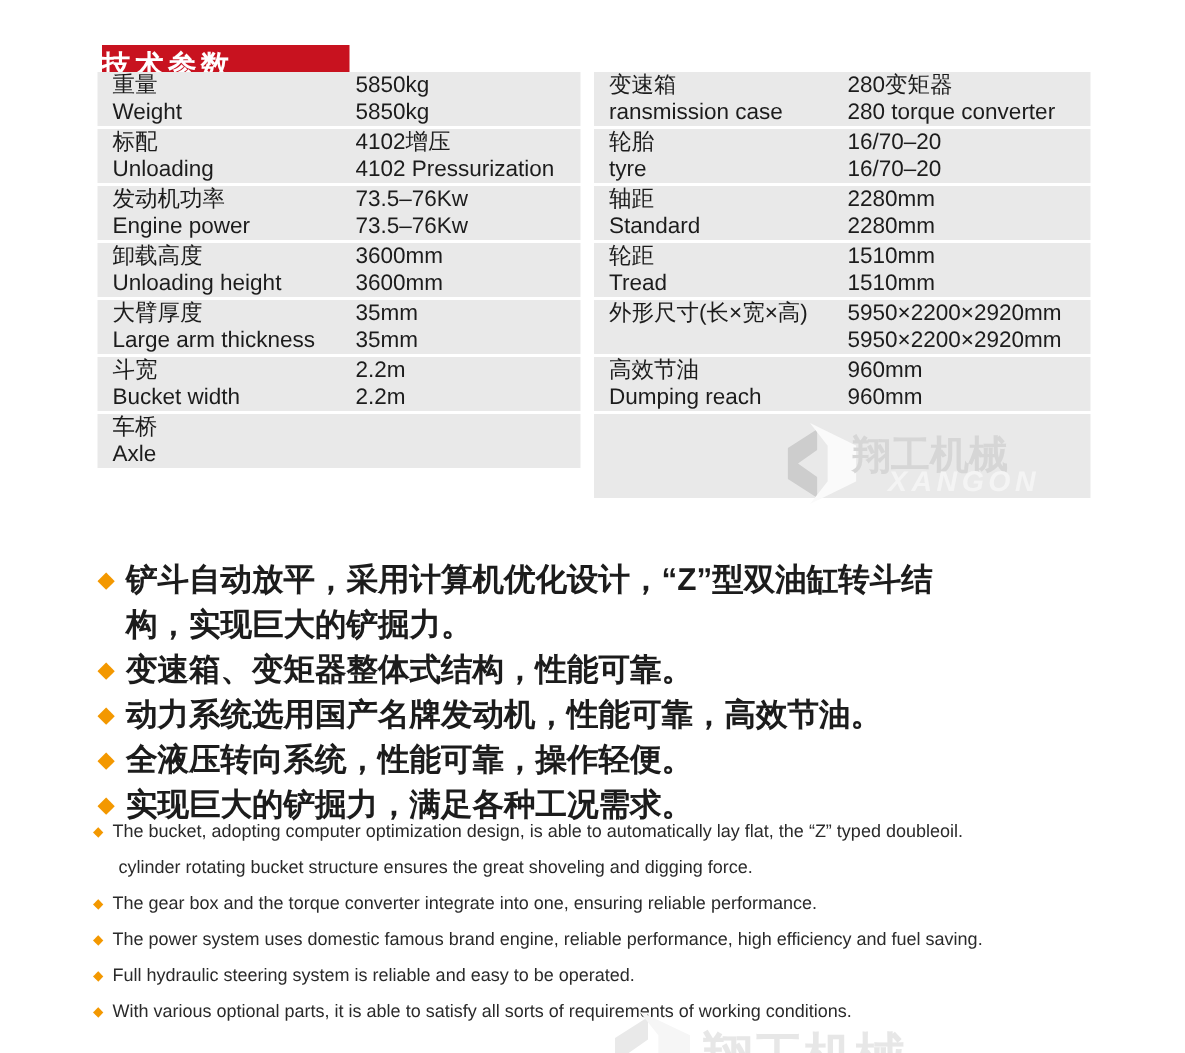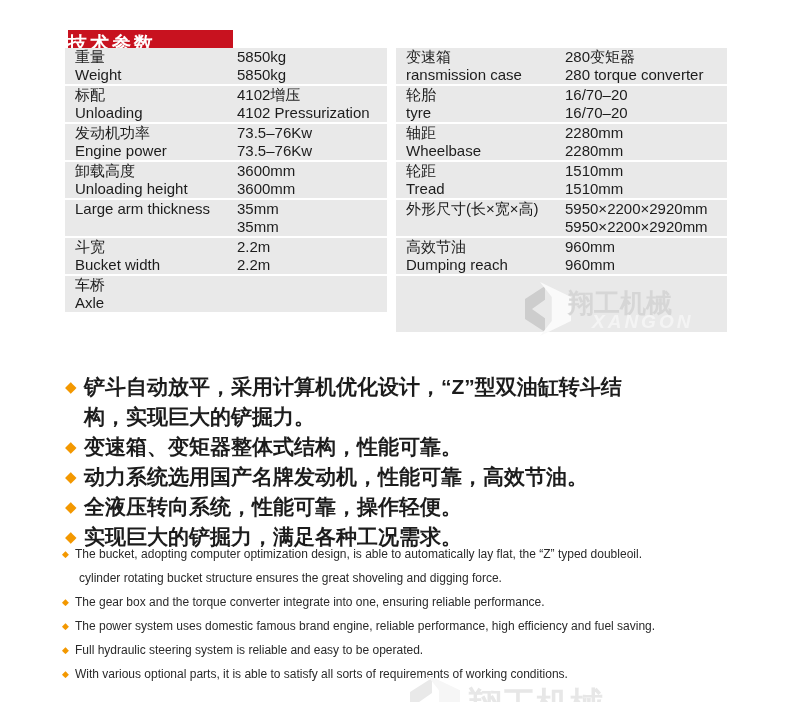--- a/index.html
+++ b/index.html
@@ -95,20 +95,21 @@
           <div>卸载高度</div>
           <div>Unloading height</div>
         </div>
       <div class="val">
           <div>3600mm</div>
           <div>3600mm</div>
         </div>
     </div>
     <div class="row">
       <div class="lab">
+          <div>大臂厚度</div>
           <div>Large arm thickness</div>
         </div>
       <div class="val">
           <div>35mm</div>
           <div>35mm</div>
         </div>
     </div>
     <div class="row">
       <div class="lab">
           <div>斗宽</div>
@@ -144,21 +145,21 @@
           <div>tyre</div>
         </div>
       <div class="val">
           <div>16/70–20</div>
           <div>16/70–20</div>
         </div>
     </div>
     <div class="row">
       <div class="lab">
           <div>轴距</div>
-          <div>Wheelbase</div>
+          <div>Standard</div>
         </div>
       <div class="val">
           <div>2280mm</div>
           <div>2280mm</div>
         </div>
     </div>
     <div class="row">
       <div class="lab">
           <div>轮距</div>
           <div>Tread</div>

